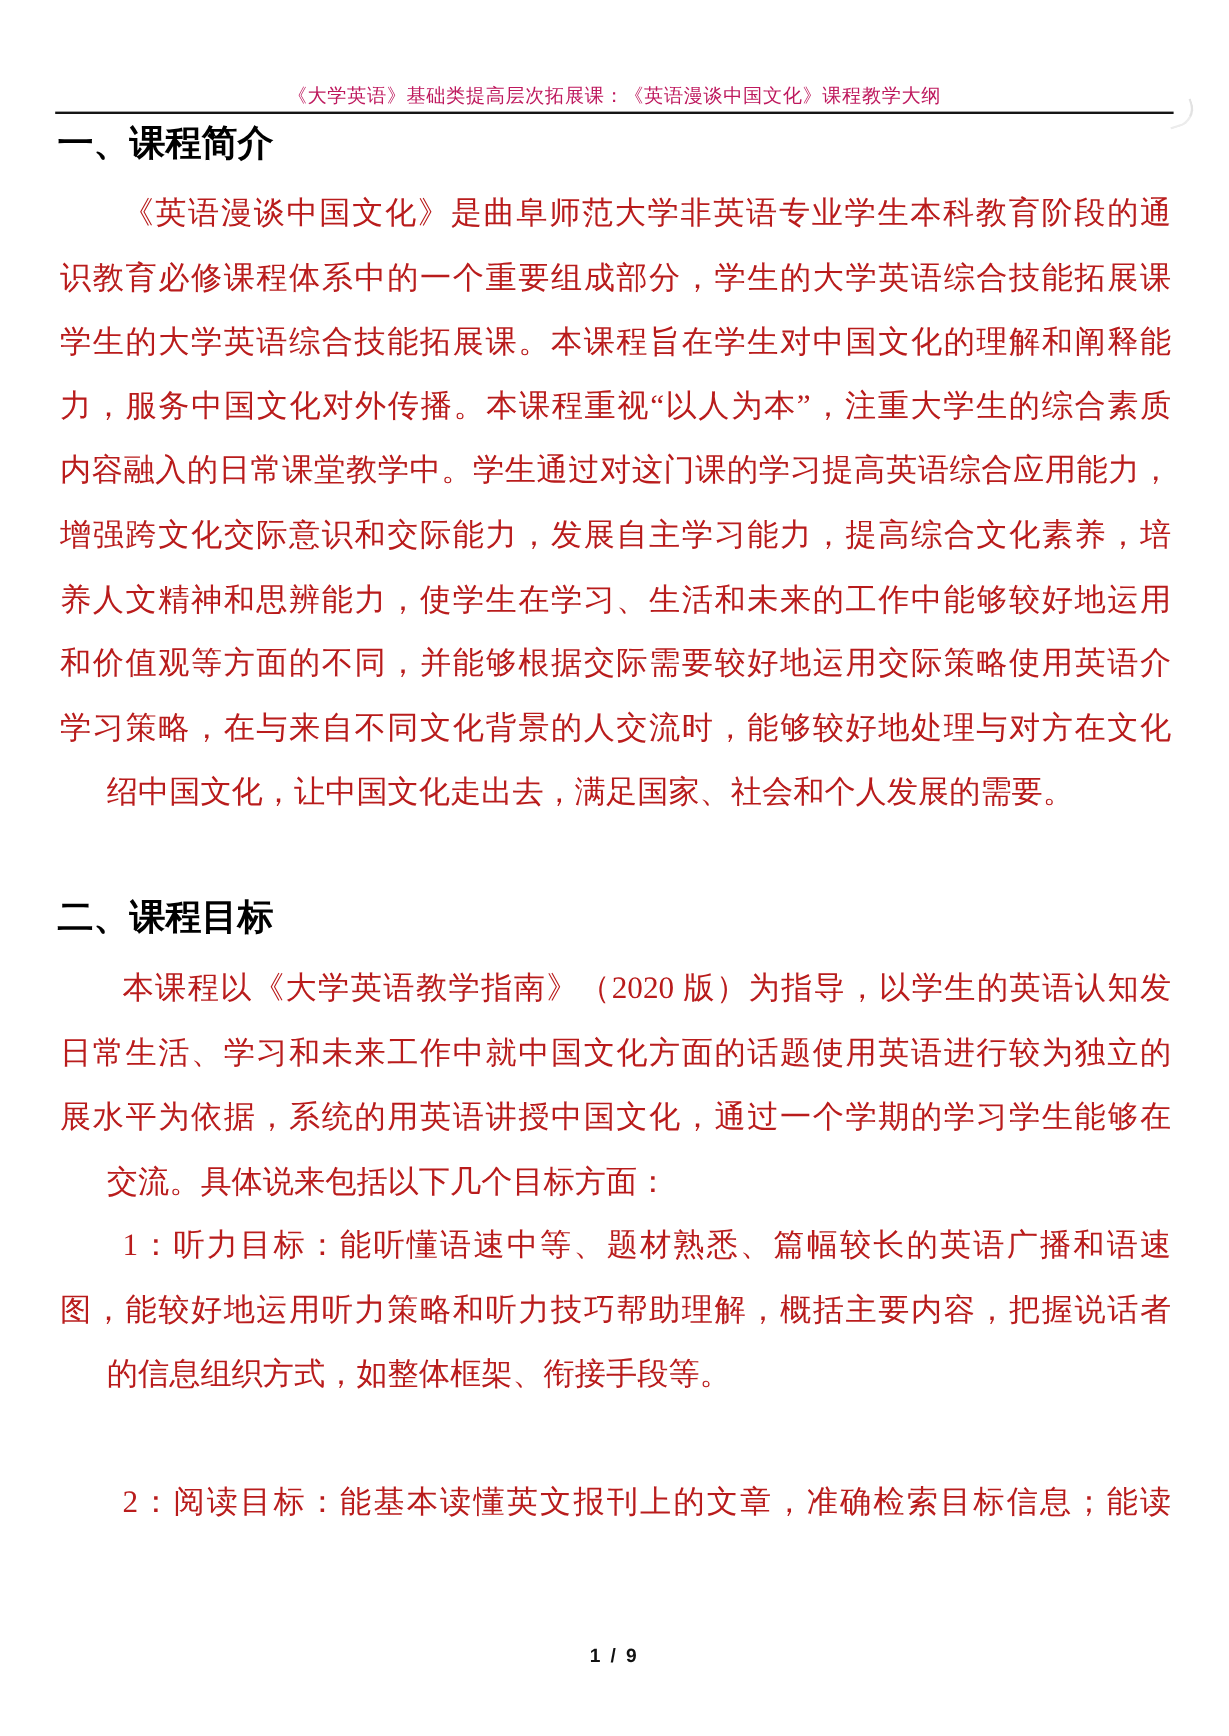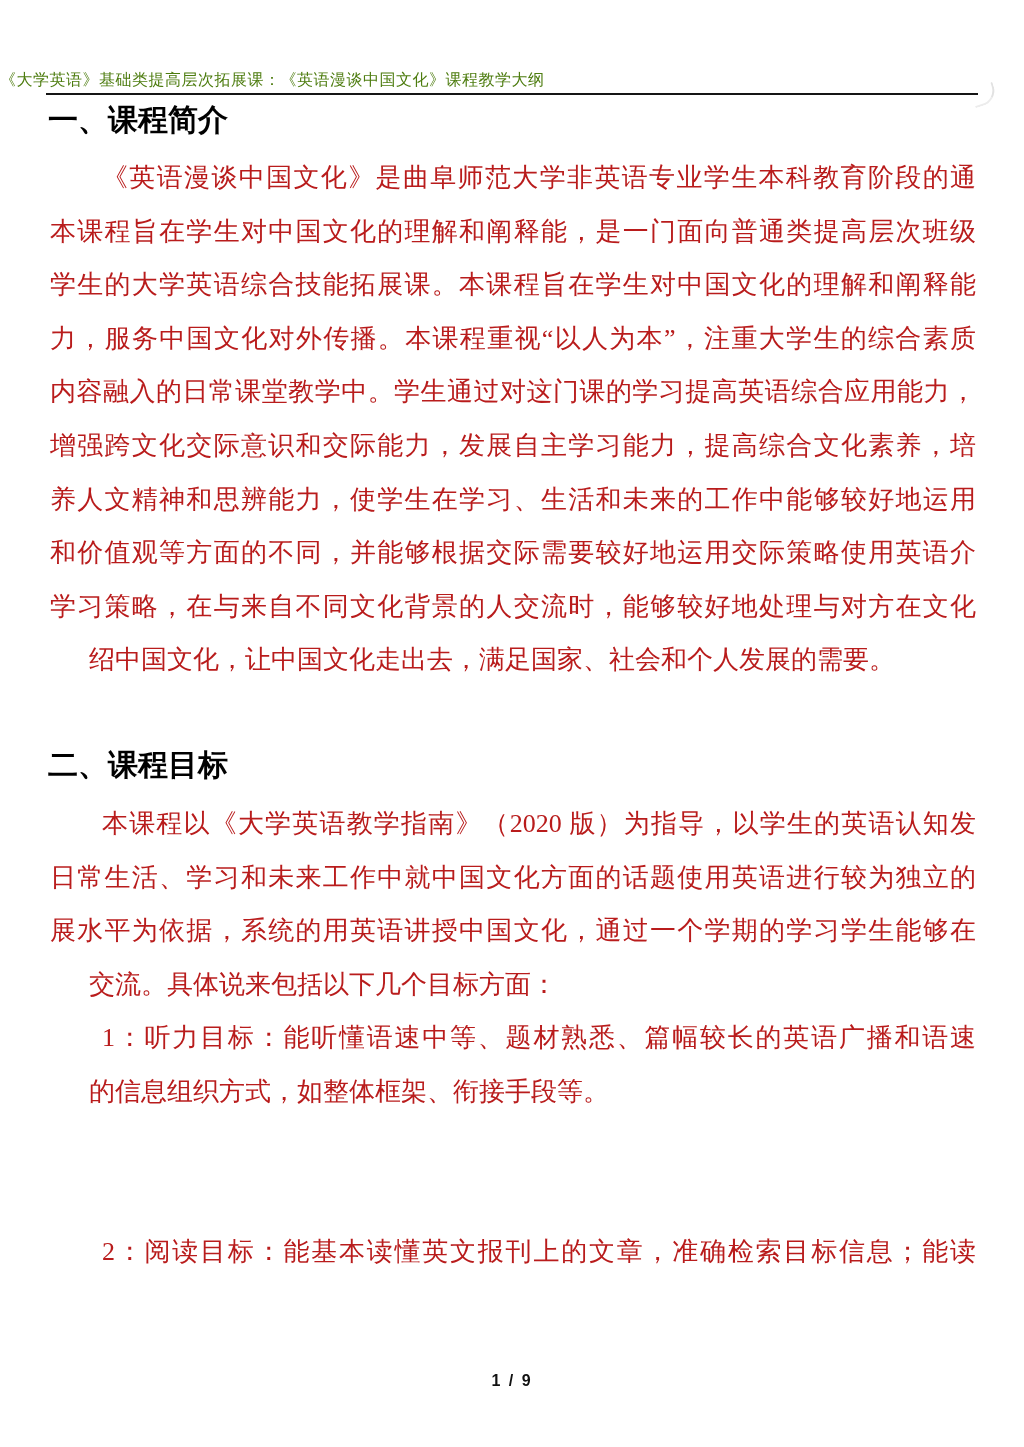--- a/index.html
+++ b/index.html
@@ -11,23 +11,24 @@
   }
   .page {
     position: relative;
     width: 1024px; height: 1447px;
     background: #ffffff;
     overflow: hidden;
   }
   .doc-header {
     position: absolute;
     top: 70px; left: 0; width: 100%;
+    text-align: center;
     font-size: 16px;
     letter-spacing: 0.5px;
-    color: #4d7c0f;
+    color: #be185d;
   }
   .rule {
     position: absolute;
     top: 93px; left: 46px;
     width: 932px; height: 2px;
     background: #151515;
   }
   .wisp {
     position: absolute;
     top: 85px; left: 972px;
@@ -86,21 +87,21 @@
 <div class="page">
 
   <div class="doc-header">《大学英语》基础类提高层次拓展课：《英语漫谈中国文化》课程教学大纲</div>
   <div class="rule"></div>
   <div class="wisp"></div>
 
   <div class="h" id="h1">一、课程简介</div>
 
   <div class="para" id="p1">
     <div class="line first">《英语漫谈中国文化》是曲阜师范大学非英语专业学生本科教育阶段的通</div>
-    <div class="line">本课程旨在学生对中国文化的理解和阐释能，是一门面向普通类提高层次班级</div>
+    <div class="line">识教育必修课程体系中的一个重要组成部分，学生的大学英语综合技能拓展课</div>
     <div class="line">学生的大学英语综合技能拓展课。本课程旨在学生对中国文化的理解和阐释能</div>
     <div class="line">力，服务中国文化对外传播。本课程重视“以人为本”，注重大学生的综合素质</div>
     <div class="line">内容融入的日常课堂教学中。学生通过对这门课的学习提高英语综合应用能力，</div>
     <div class="line">增强跨文化交际意识和交际能力，发展自主学习能力，提高综合文化素养，培</div>
     <div class="line">养人文精神和思辨能力，使学生在学习、生活和未来的工作中能够较好地运用</div>
     <div class="line">和价值观等方面的不同，并能够根据交际需要较好地运用交际策略使用英语介</div>
     <div class="line">学习策略，在与来自不同文化背景的人交流时，能够较好地处理与对方在文化</div>
     <div class="line last">绍中国文化，让中国文化走出去，满足国家、社会和个人发展的需要。</div>
   </div>
 
@@ -108,20 +109,21 @@
 
   <div class="para" id="p2">
     <div class="line first">本课程以《大学英语教学指南》（2020 版）为指导，以学生的英语认知发</div>
     <div class="line">日常生活、学习和未来工作中就中国文化方面的话题使用英语进行较为独立的</div>
     <div class="line">展水平为依据，系统的用英语讲授中国文化，通过一个学期的学习学生能够在</div>
     <div class="line last">交流。具体说来包括以下几个目标方面：</div>
   </div>
 
   <div class="para" id="p3">
     <div class="line first">1：听力目标：能听懂语速中等、题材熟悉、篇幅较长的英语广播和语速</div>
+    <div class="line">图，能较好地运用听力策略和听力技巧帮助理解，概括主要内容，把握说话者</div>
     <div class="line last">的信息组织方式，如整体框架、衔接手段等。</div>
   </div>
 
   <div class="para" id="p4">
     <div class="line first">2：阅读目标：能基本读懂英文报刊上的文章，准确检索目标信息；能读</div>
   </div>
 
   <div class="footer">1 / 9</div>
 
 </div>

